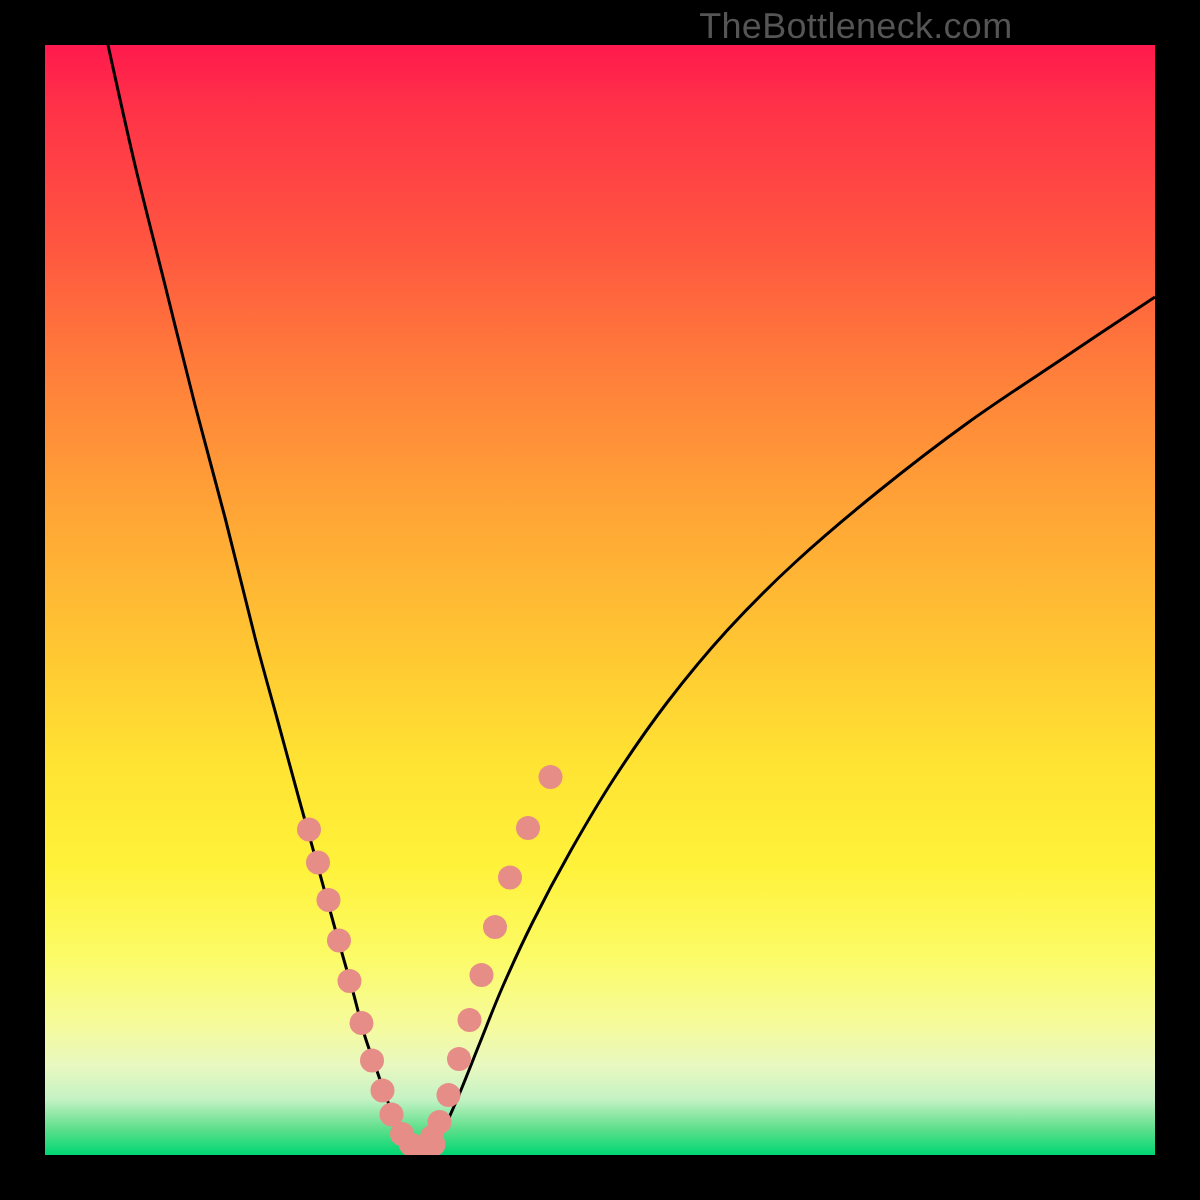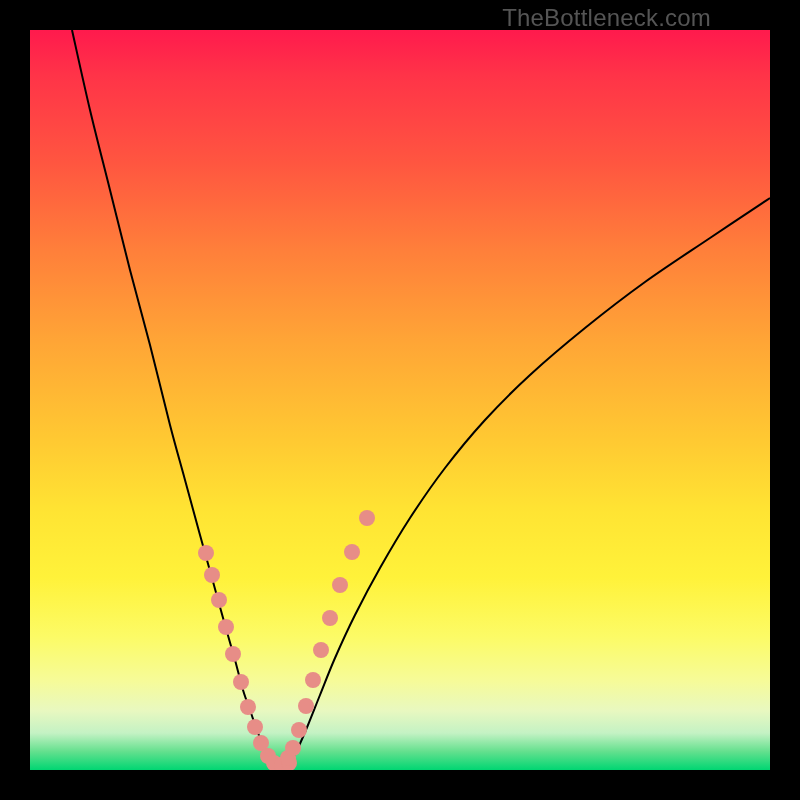--- a/index.html
+++ b/index.html
@@ -11,21 +11,20 @@
     overflow: hidden;
     font-family: Arial, Helvetica, sans-serif;
   }
   .frame {
     position: absolute;
     left: 0;
     top: 0;
     width: 685px;
     height: 800px;
     background: #000;
-    padding-left: 36px;
   }
   .plot {
     position: absolute;
     left: 30px;
     top: 30px;
     width: 740px;
     height: 740px;
     background: linear-gradient(
       to bottom,
       #ff1a4d 0%,

